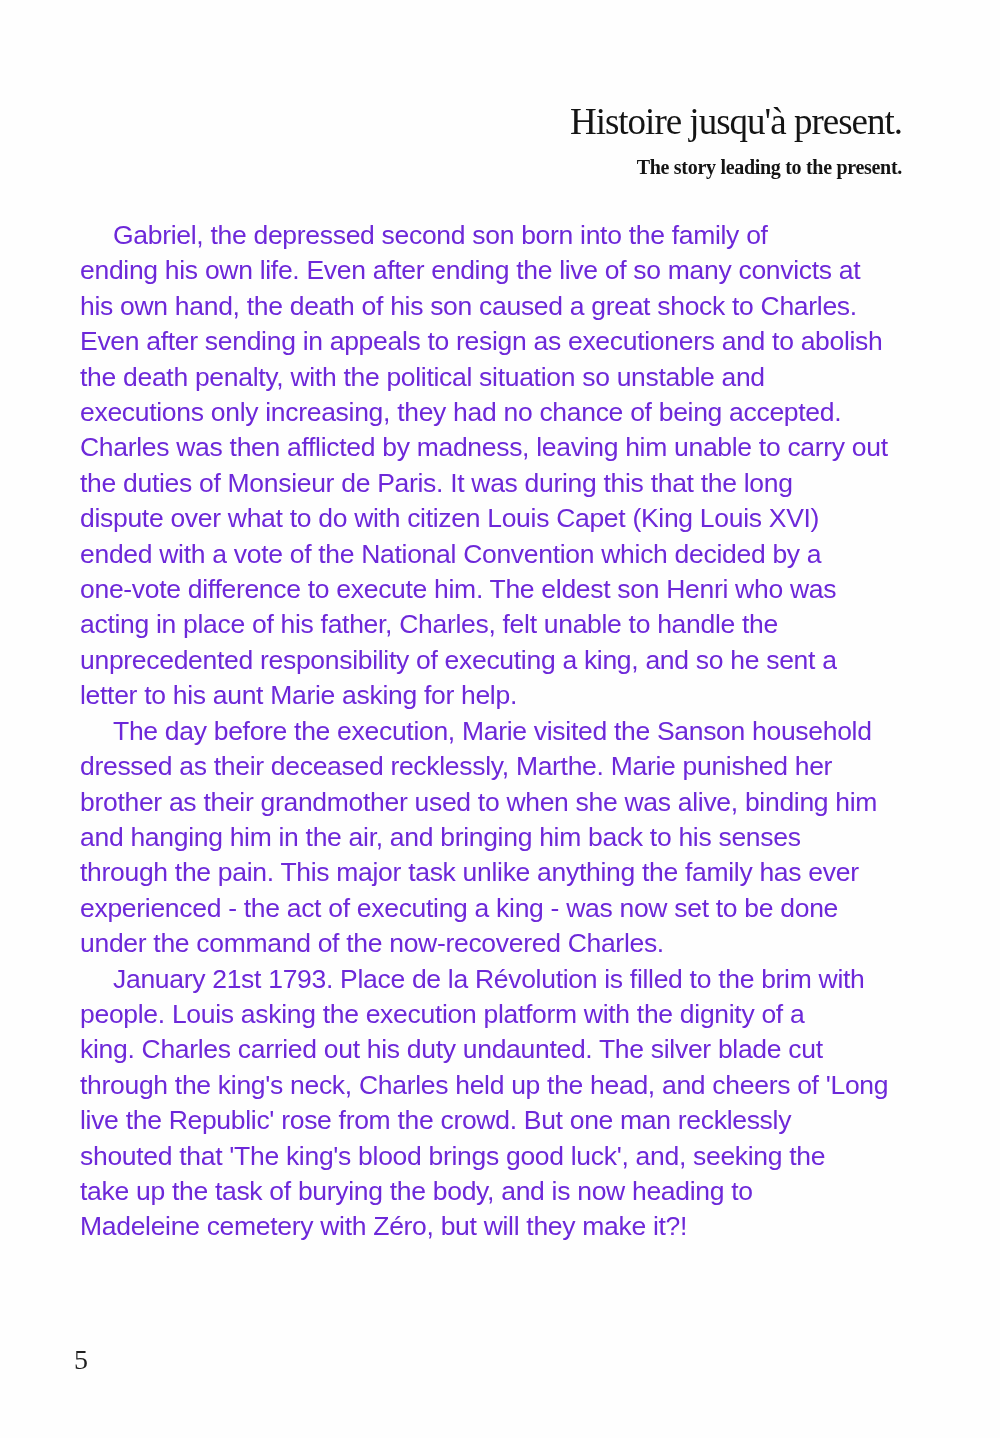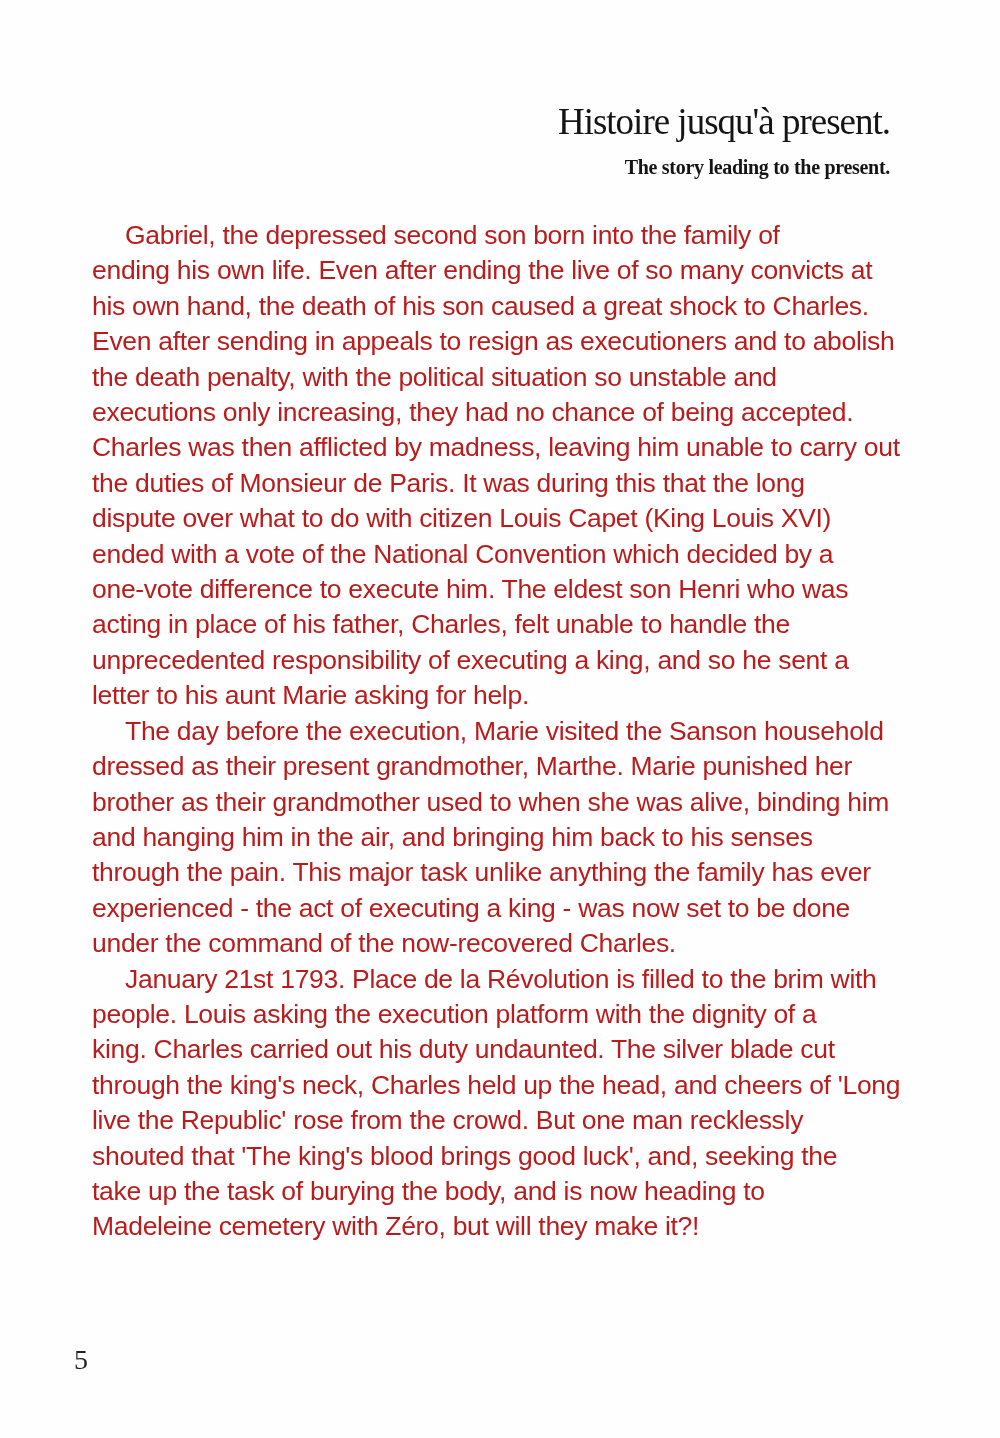--- a/index.html
+++ b/index.html
@@ -8,48 +8,48 @@
     width: 1000px;
     height: 1438px;
     margin: 0 auto;
     background: #fefefe;
     overflow: hidden;
     font-family: "Liberation Sans", sans-serif;
   }
   .heading {
     position: absolute;
     top: 101px;
-    right: 110px;
+    right: 98px;
     text-align: right;
     color: #141414;
     font-family: "Liberation Serif", serif;
   }
   .title {
     margin: 0;
     font-size: 37px;
     font-weight: 400;
     letter-spacing: -1px;
     line-height: 1.15;
   }
   .subtitle {
     margin: 12px 0 0 0;
     font-size: 20px;
     font-weight: 700;
     letter-spacing: -0.3px;
     line-height: 1.1;
   }
   .bodytext {
     position: absolute;
-    left: 92px;
+    left: 80px;
     top: 218px;
     width: 872px;
     font-size: 26.5px;
     line-height: 35.4px;
     letter-spacing: -0.3px;
-    color: #b91c1c;
+    color: #6d28d9;
   }
   .paragraph { margin: 0; }
   .line { white-space: nowrap; }
   .paragraph .line:first-child { text-indent: 33px; }
   .page-num {
     position: absolute;
     left: 74px;
     top: 1344px;
     font-family: "Liberation Serif", serif;
     font-size: 28px;
@@ -77,21 +77,21 @@
         <div class="line">the duties of Monsieur de Paris. It was during this that the long</div>
         <div class="line">dispute over what to do with citizen Louis Capet (King Louis XVI)</div>
         <div class="line">ended with a vote of the National Convention which decided by a</div>
         <div class="line">one-vote difference to execute him. The eldest son Henri who was</div>
         <div class="line">acting in place of his father, Charles, felt unable to handle the</div>
         <div class="line">unprecedented responsibility of executing a king, and so he sent a</div>
         <div class="line">letter to his aunt Marie asking for help.</div>
       </div>
       <div class="paragraph">
         <div class="line">The day before the execution, Marie visited the Sanson household</div>
-        <div class="line">dressed as their present grandmother, Marthe. Marie punished her</div>
+        <div class="line">dressed as their deceased recklessly, Marthe. Marie punished her</div>
         <div class="line">brother as their grandmother used to when she was alive, binding him</div>
         <div class="line">and hanging him in the air, and bringing him back to his senses</div>
         <div class="line">through the pain. This major task unlike anything the family has ever</div>
         <div class="line">experienced - the act of executing a king - was now set to be done</div>
         <div class="line">under the command of the now-recovered Charles.</div>
       </div>
       <div class="paragraph">
         <div class="line">January 21st 1793. Place de la Révolution is filled to the brim with</div>
         <div class="line">people. Louis asking the execution platform with the dignity of a</div>
         <div class="line">king. Charles carried out his duty undaunted. The silver blade cut</div>

